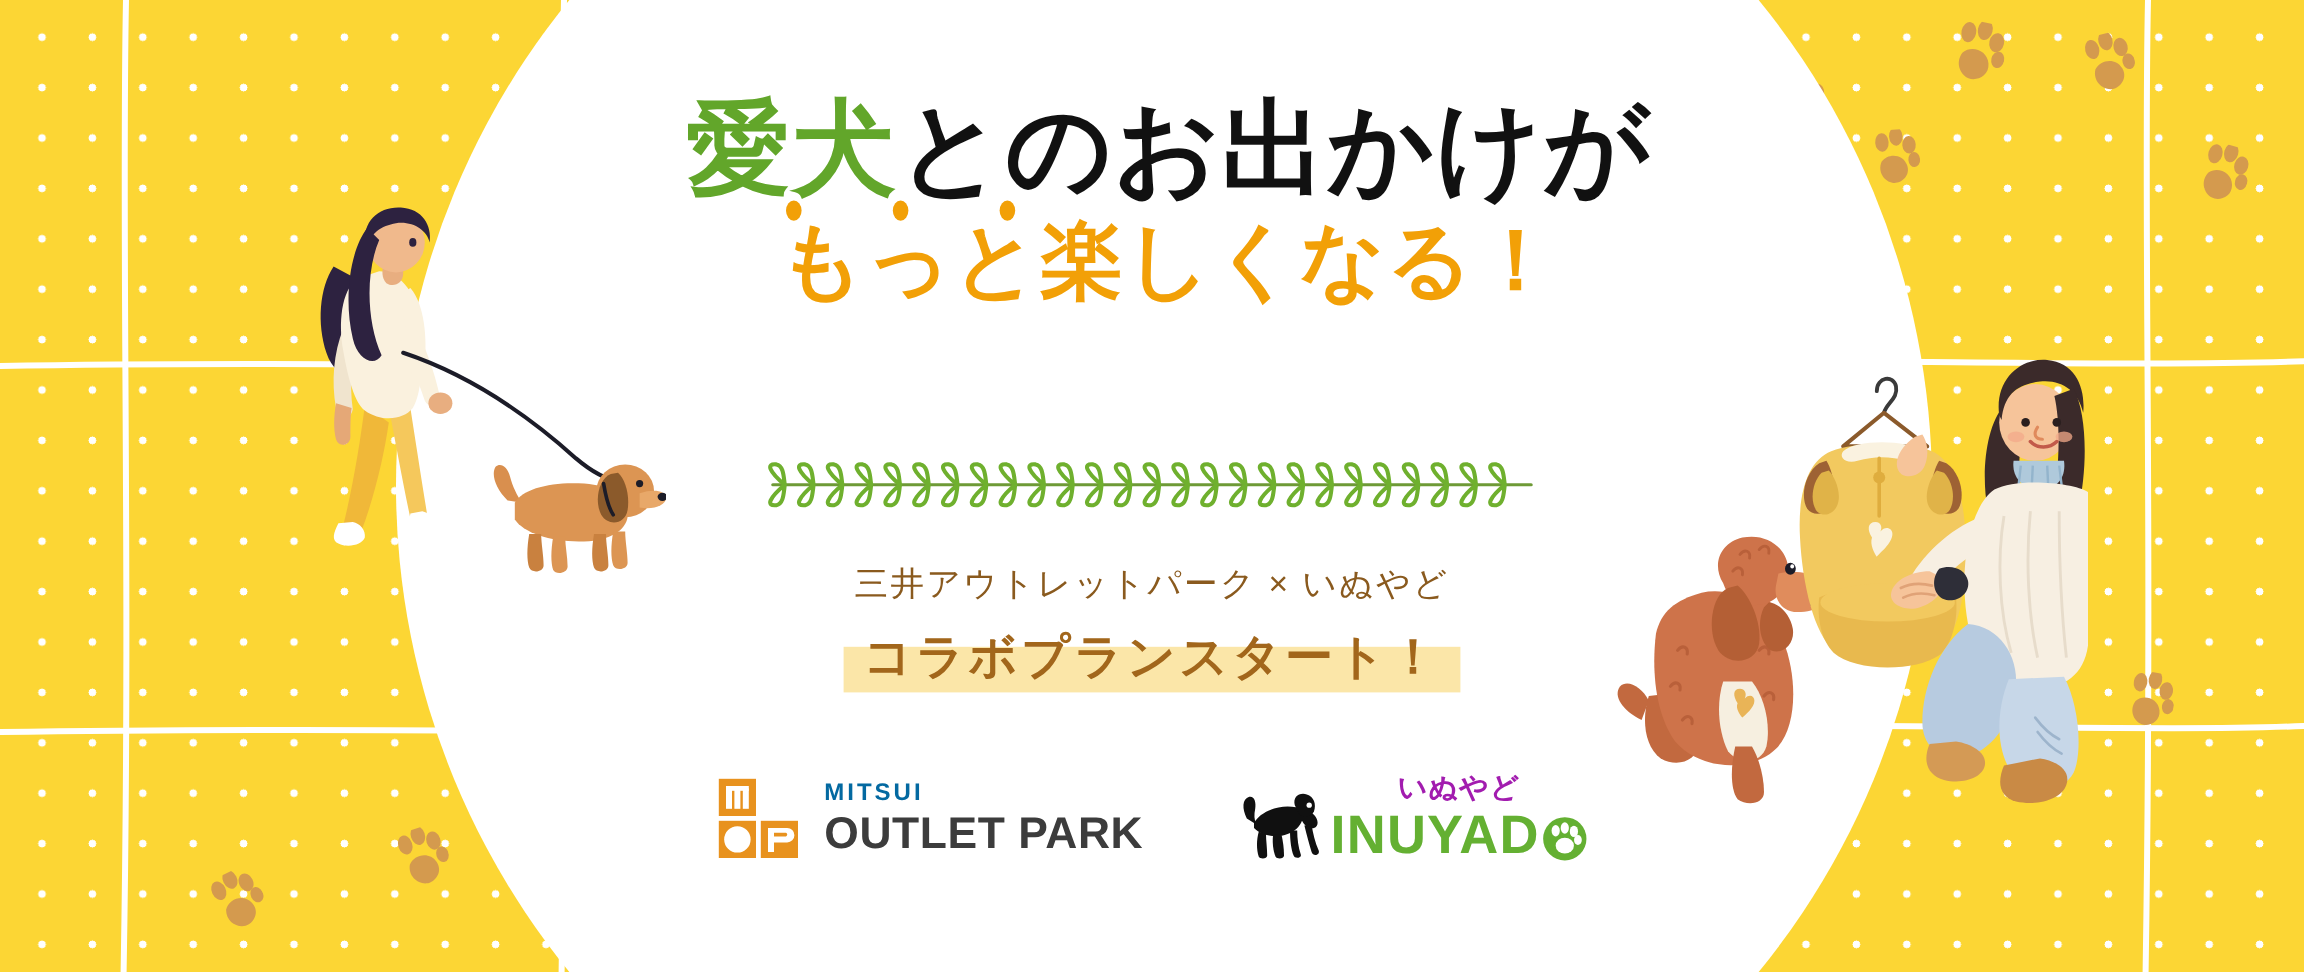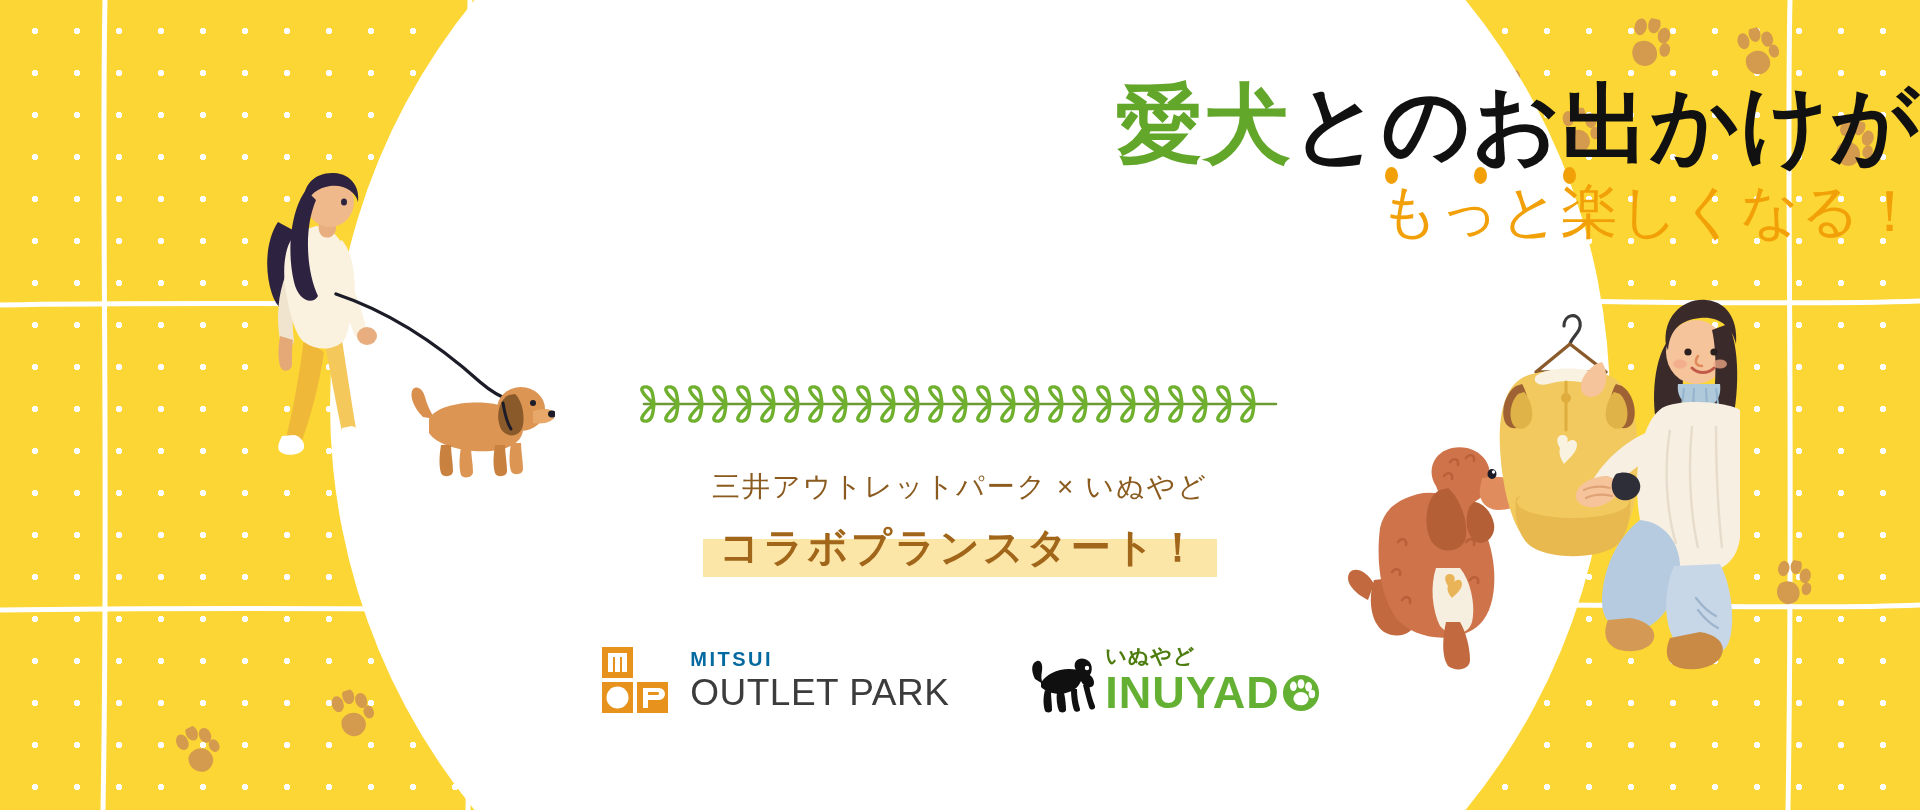--- a/index.html
+++ b/index.html
@@ -34,44 +34,44 @@
     position:absolute;
     left:330px; top:-235px;
     width:1280px; height:1280px;
     background:#FFFFFF;
     border-radius:50%;
   }
 
   
   .headline {
     position:absolute;
-    left:0; right:0; top:78px;
-    text-align:right;
+    left:0; right:16px; top:78px;
+    text-align:center;
     pointer-events:none;
     padding-left:44px;
   }
   .line1 {
     font-size:87px;
     line-height:1.05;
     font-weight:700;
     letter-spacing:1px;
     white-space:nowrap;
   }
   .line1 .accent { color:#62A62A; }
   .line1 .dark { color:#111111; }
 
   .line2wrap {
     position:relative;
     display:inline-block;
     margin-top:12px;
   }
   .line2 {
-    font-size:58px;
+    font-size:70px;
     line-height:1.05;
-    font-weight:400;
+    font-weight:700;
     color:#F0A川;
     color:#F2A007;
     letter-spacing:1px;
     white-space:nowrap;
   }
   .bouten {
     position:absolute;
     top:-14px; left:6px;
     display:flex;
     gap:0;
@@ -138,36 +138,36 @@
   }
   .logo-mop { display:flex; align-items:center; gap:20px; }
   .mop-mark { width:70px; height:70px; }
   .mop-mark svg { display:block; width:100%; height:100%; }
   .mop-words { line-height:1; }
   .mop-mitsui {
     font-size:20px; font-weight:700; color:#0369a1;
     letter-spacing:2.5px;
   }
   .mop-outlet {
-    font-size:37px; font-weight:400; color:#3C3C3C;
+    font-size:37px; font-weight:700; color:#3C3C3C;
     letter-spacing:0.5px; margin-top:5px;
   }
 
   .logo-inu { display:flex; align-items:flex-end; gap:8px; }
   .inu-dog { width:68px; height:58px; margin-bottom:2px; }
   .inu-dog svg { display:block; width:100%; height:100%; }
   .inu-words { line-height:1; }
   .inu-kana {
-    font-size:21px; font-weight:700; color:#4d7c0f;
-    letter-spacing:1px; 
+    font-size:24px; font-weight:700; color:#a21caf;
+    letter-spacing:1px; text-align:center;
   }
   .inu-roman {
     font-size:45px; font-weight:700; color:#64B032;
     letter-spacing:1px; margin-top:4px;
-    display:flex; align-items:center;
+    display:flex; align-items:flex-end;
   }
   .inu-paw-o { width:38px; height:38px; margin-left:2px; }
   .inu-paw-o svg { display:block; width:100%; height:100%; }
 
   
   .illus { position:absolute; }
   .illus svg { display:block; width:100%; height:100%; }
   .illus-woman-left { left:220px; top:170px; width:240px; height:310px; }
   .illus-dog-left   { left:405px; top:365px; width:150px; height:115px; }
   .illus-leash      { left:330px; top:290px; width:210px; height:120px; }

